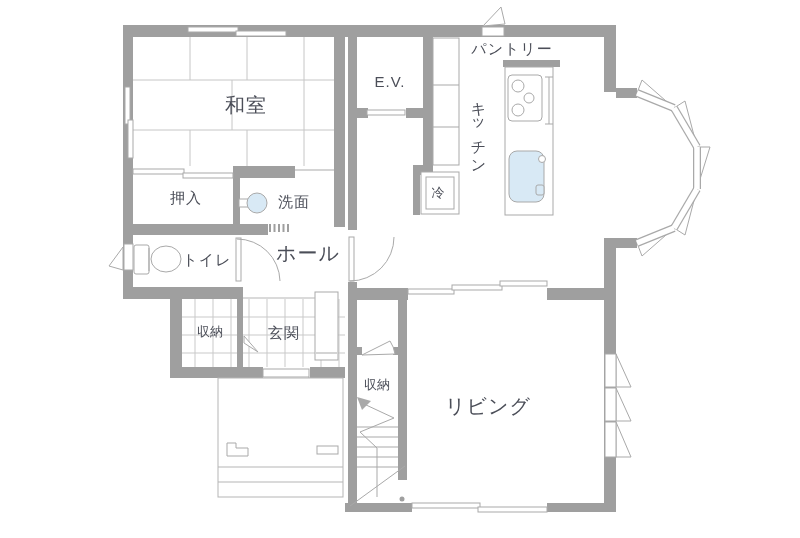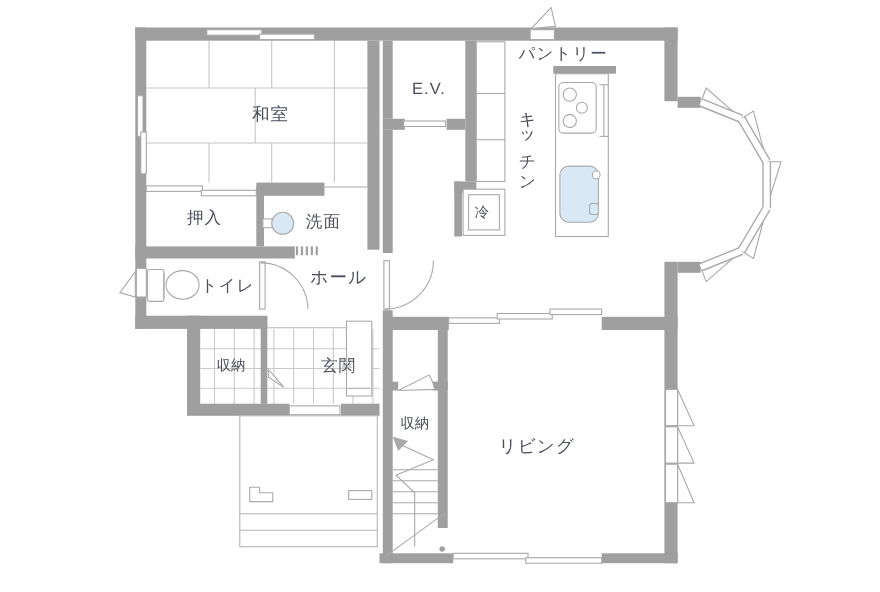--- a/index.html
+++ b/index.html
@@ -1,21 +1,21 @@
 <!DOCTYPE html>
 <html style="--color-wall: #9f9f9f; --color-line: #a9a9a9; --color-grid: #c9c9c9; --color-water: #d8e9f5; --color-text: #4b4e58;"><head>
 <meta charset="utf-8">
 <style>
   html,body{margin:0;padding:0;background:#ffffff;}
   body{width:800px;height:538px;overflow:hidden;
        font-family:"Liberation Sans","DejaVu Sans",sans-serif;}
   #plan{position:relative;width:800px;height:538px;background:#fff;}
   #plan svg{position:absolute;left:0;top:0;}
   .lbl{position:absolute;transform:translate(-50%,-50%);
-       color:var(--color-text,#4b4e58);font-size:16px;letter-spacing:1px;
+       color:var(--color-text,#4b4e58);font-size:20px;letter-spacing:1px;
        white-space:nowrap;user-select:none;}
   .lbl.small{font-size:13px;letter-spacing:0;}
   .lbl.mid{font-size:15px;}
   .lbl.vert{writing-mode:vertical-rl;letter-spacing:2px;}
 </style>
 </head>
 <body>
 
 <div id="plan">
 <svg width="800" height="538" viewBox="0 0 800 538">
@@ -240,20 +240,20 @@
     <circle cx="402" cy="499" r="2.5" fill="#9f9f9f" stroke="none"></circle>
   </g>
 </svg>
 
   <div class="lbl" style="left:246px;top:105px;">和室</div>
   <div class="lbl mid" style="left:186px;top:198px;">押入</div>
   <div class="lbl mid" style="left:294px;top:202px;">洗面</div>
   <div class="lbl mid" style="left:207px;top:260px;">トイレ</div>
   <div class="lbl" style="left:308px;top:253px;">ホール</div>
   <div class="lbl small" style="left:210px;top:332px;">収納</div>
-  <div class="lbl mid" style="left:284px;top:333px;padding-left:48px;">玄関</div>
+  <div class="lbl mid" style="left:284px;top:333px;">玄関</div>
   <div class="lbl small" style="left:377px;top:385px;">収納</div>
   <div class="lbl mid" style="left:390px;top:81px;">E.V.</div>
   <div class="lbl mid" style="left:512px;top:49px;">パントリー</div>
   <div class="lbl mid vert" style="left:478px;top:130px;">キッチン</div>
   <div class="lbl small" style="left:438px;top:193px;">冷</div>
   <div class="lbl" style="left:488px;top:406px;font-family:Liberation Serif, serif;">リビング</div>
 </div>
 
 </body></html>

